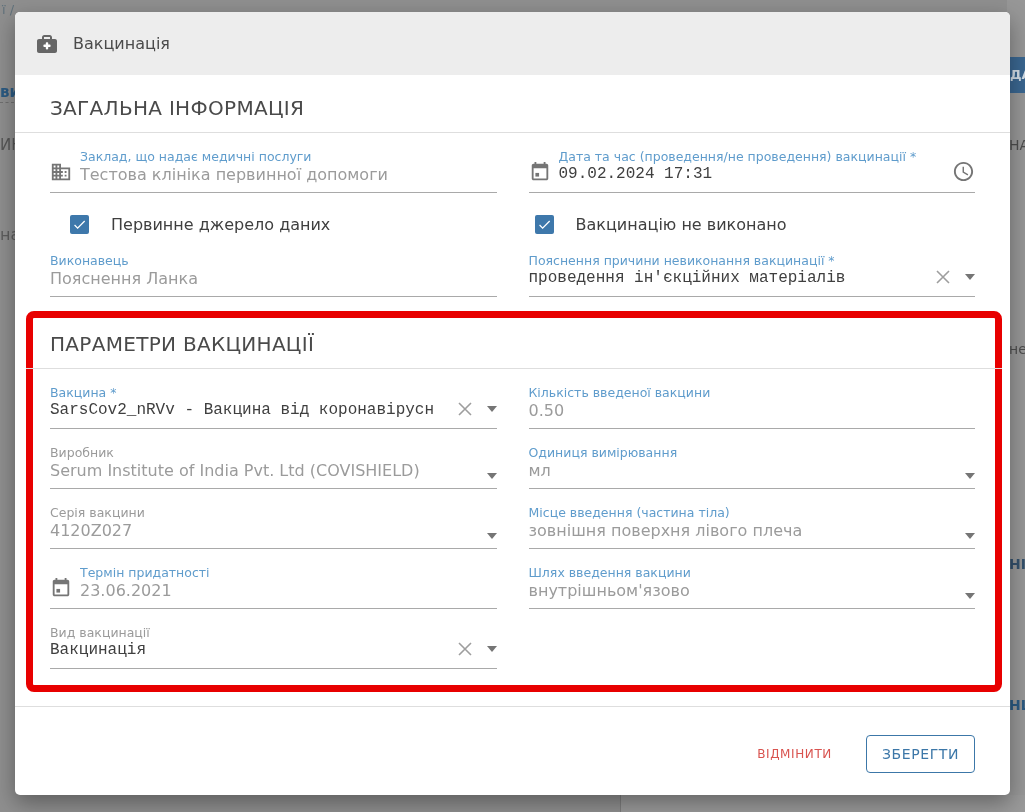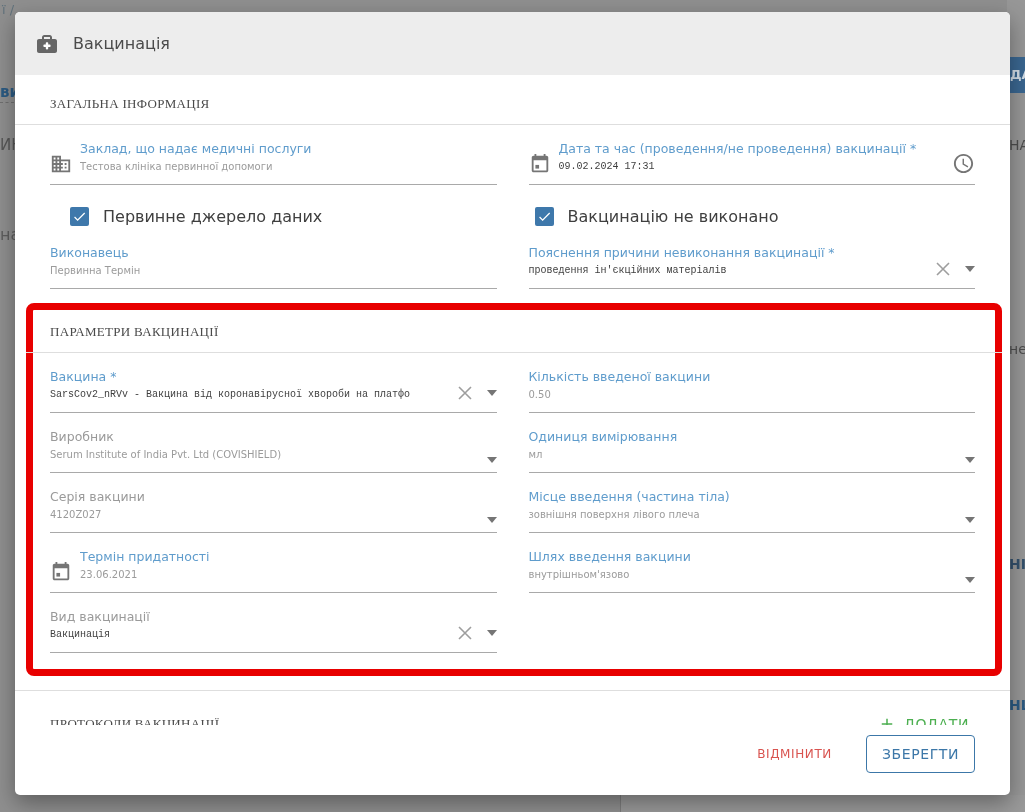--- a/index.html
+++ b/index.html
@@ -32,44 +32,44 @@
     background:#fff;border-radius:5px;box-shadow:0 8px 22px rgba(0,0,0,.35);
     display:flex;flex-direction:column;
   }
   .modal-header{
     height:63px;flex:0 0 63px;background:#ededed;border-radius:5px 5px 0 0;
     display:flex;align-items:center;padding:0 20px;
   }
   .kit-icon{width:24px;height:24px;margin-right:14px;}
   .modal-title{font-size:16px;color:#4b4b4b;}
   .modal-body{flex:1 1 auto;padding:0 35px;overflow:hidden;}
-  .section-title{font-size:13px;font-weight:400;color:#4a4a4a;letter-spacing:.3px;margin:21px 0 12px;font-family:Liberation Serif, serif;}
+  .section-title{font-size:20px;font-weight:400;color:#4a4a4a;letter-spacing:.3px;margin:21px 0 12px;}
   .divider{border:none;border-top:1px solid #dedede;margin:0 -35px;}
 
   .grid{display:flex;gap:32px;}
   .col{flex:1 1 0;min-width:0;}
 
   .field{position:relative;border-bottom:1px solid #a9a9a9;padding:5px 0 7px;margin-top:11px;}
   .field .lbl{display:block;font-size:12.5px;line-height:15px;color:#5f9ccc;white-space:nowrap;overflow:hidden;}
   .field .lbl.gray{color:#9a9a9a;}
-  .field .val{display:block;font-size:10px;line-height:21px;color:#9b9b9b;white-space:nowrap;overflow:hidden;}
+  .field .val{display:block;font-size:16px;line-height:21px;color:#9b9b9b;white-space:nowrap;overflow:hidden;}
   .field .val.dark{color:#3f3f3f;font-family:Liberation Mono, monospace;}
   .field.lead-icon{padding-left:30px;}
   .lead{position:absolute;left:0;bottom:9px;width:22px;height:22px;}
   .trail{position:absolute;right:0;bottom:9px;display:flex;align-items:center;gap:12px;}
   .pad-r-1{padding-right:30px;}
   .pad-r-2{padding-right:64px;}
 
   .caret{width:0;height:0;border-left:5px solid transparent;border-right:5px solid transparent;border-top:6px solid #757575;}
   .xicon{width:20px;height:20px;}
   .clockicon{width:23px;height:23px;}
   .calicon{width:22px;height:22px;}
   .bldicon{width:22px;height:22px;}
 
-  .cbrow{display:flex;align-items:center;gap:14px;margin:18px 12px 6px;height:26px;}
+  .cbrow{display:flex;align-items:center;gap:22px;margin:18px 12px 6px;height:26px;}
   .cbrow.indent-l{margin-left:20px;}
   .cbrow.indent-r{margin-left:6px;}
   .checkbox{width:19px;height:19px;border-radius:2px;background:#3e78ab;display:flex;align-items:center;justify-content:center;}
   .checkbox svg{width:15px;height:15px;}
   .cblabel{font-size:16px;color:#3f3f3f;}
 
   .highlight{
     border:7px solid #e80000;border-radius:8px;
     margin:14px -27px 0 -24px;
     padding:0 20px 16px 17px;
@@ -135,21 +135,21 @@
           <span class="checkbox">
             <svg viewBox="0 0 24 24">
                 <path fill="#fff" d="M9 16.2 4.8 12l-1.4 1.4L9 19 21 7l-1.4-1.4z"></path>
               </svg>
           </span>
           <span class="cblabel">Первинне джерело даних</span>
         </div>
 
         <div class="field">
           <span class="lbl">Виконавець</span>
-          <span class="val">Первинна Термін</span>
+          <span class="val">Пояснення Ланка</span>
         </div>
 
       </div>
       <div class="col">
 
         <div class="field lead-icon pad-r-1">
           <svg class="lead calicon" viewBox="0 0 24 24">
             <path fill="#757575" d="M19 3h-1V1h-2v2H8V1H6v2H5c-1.1 0-2 .9-2 2v14c0 1.1.9 2 2 2h14c1.1 0 2-.9 2-2V5c0-1.1-.9-2-2-2zm0 16H5V8h14v11z"></path>
             <rect x="7" y="13" width="4" height="4" fill="#757575"></rect>
           </svg>

